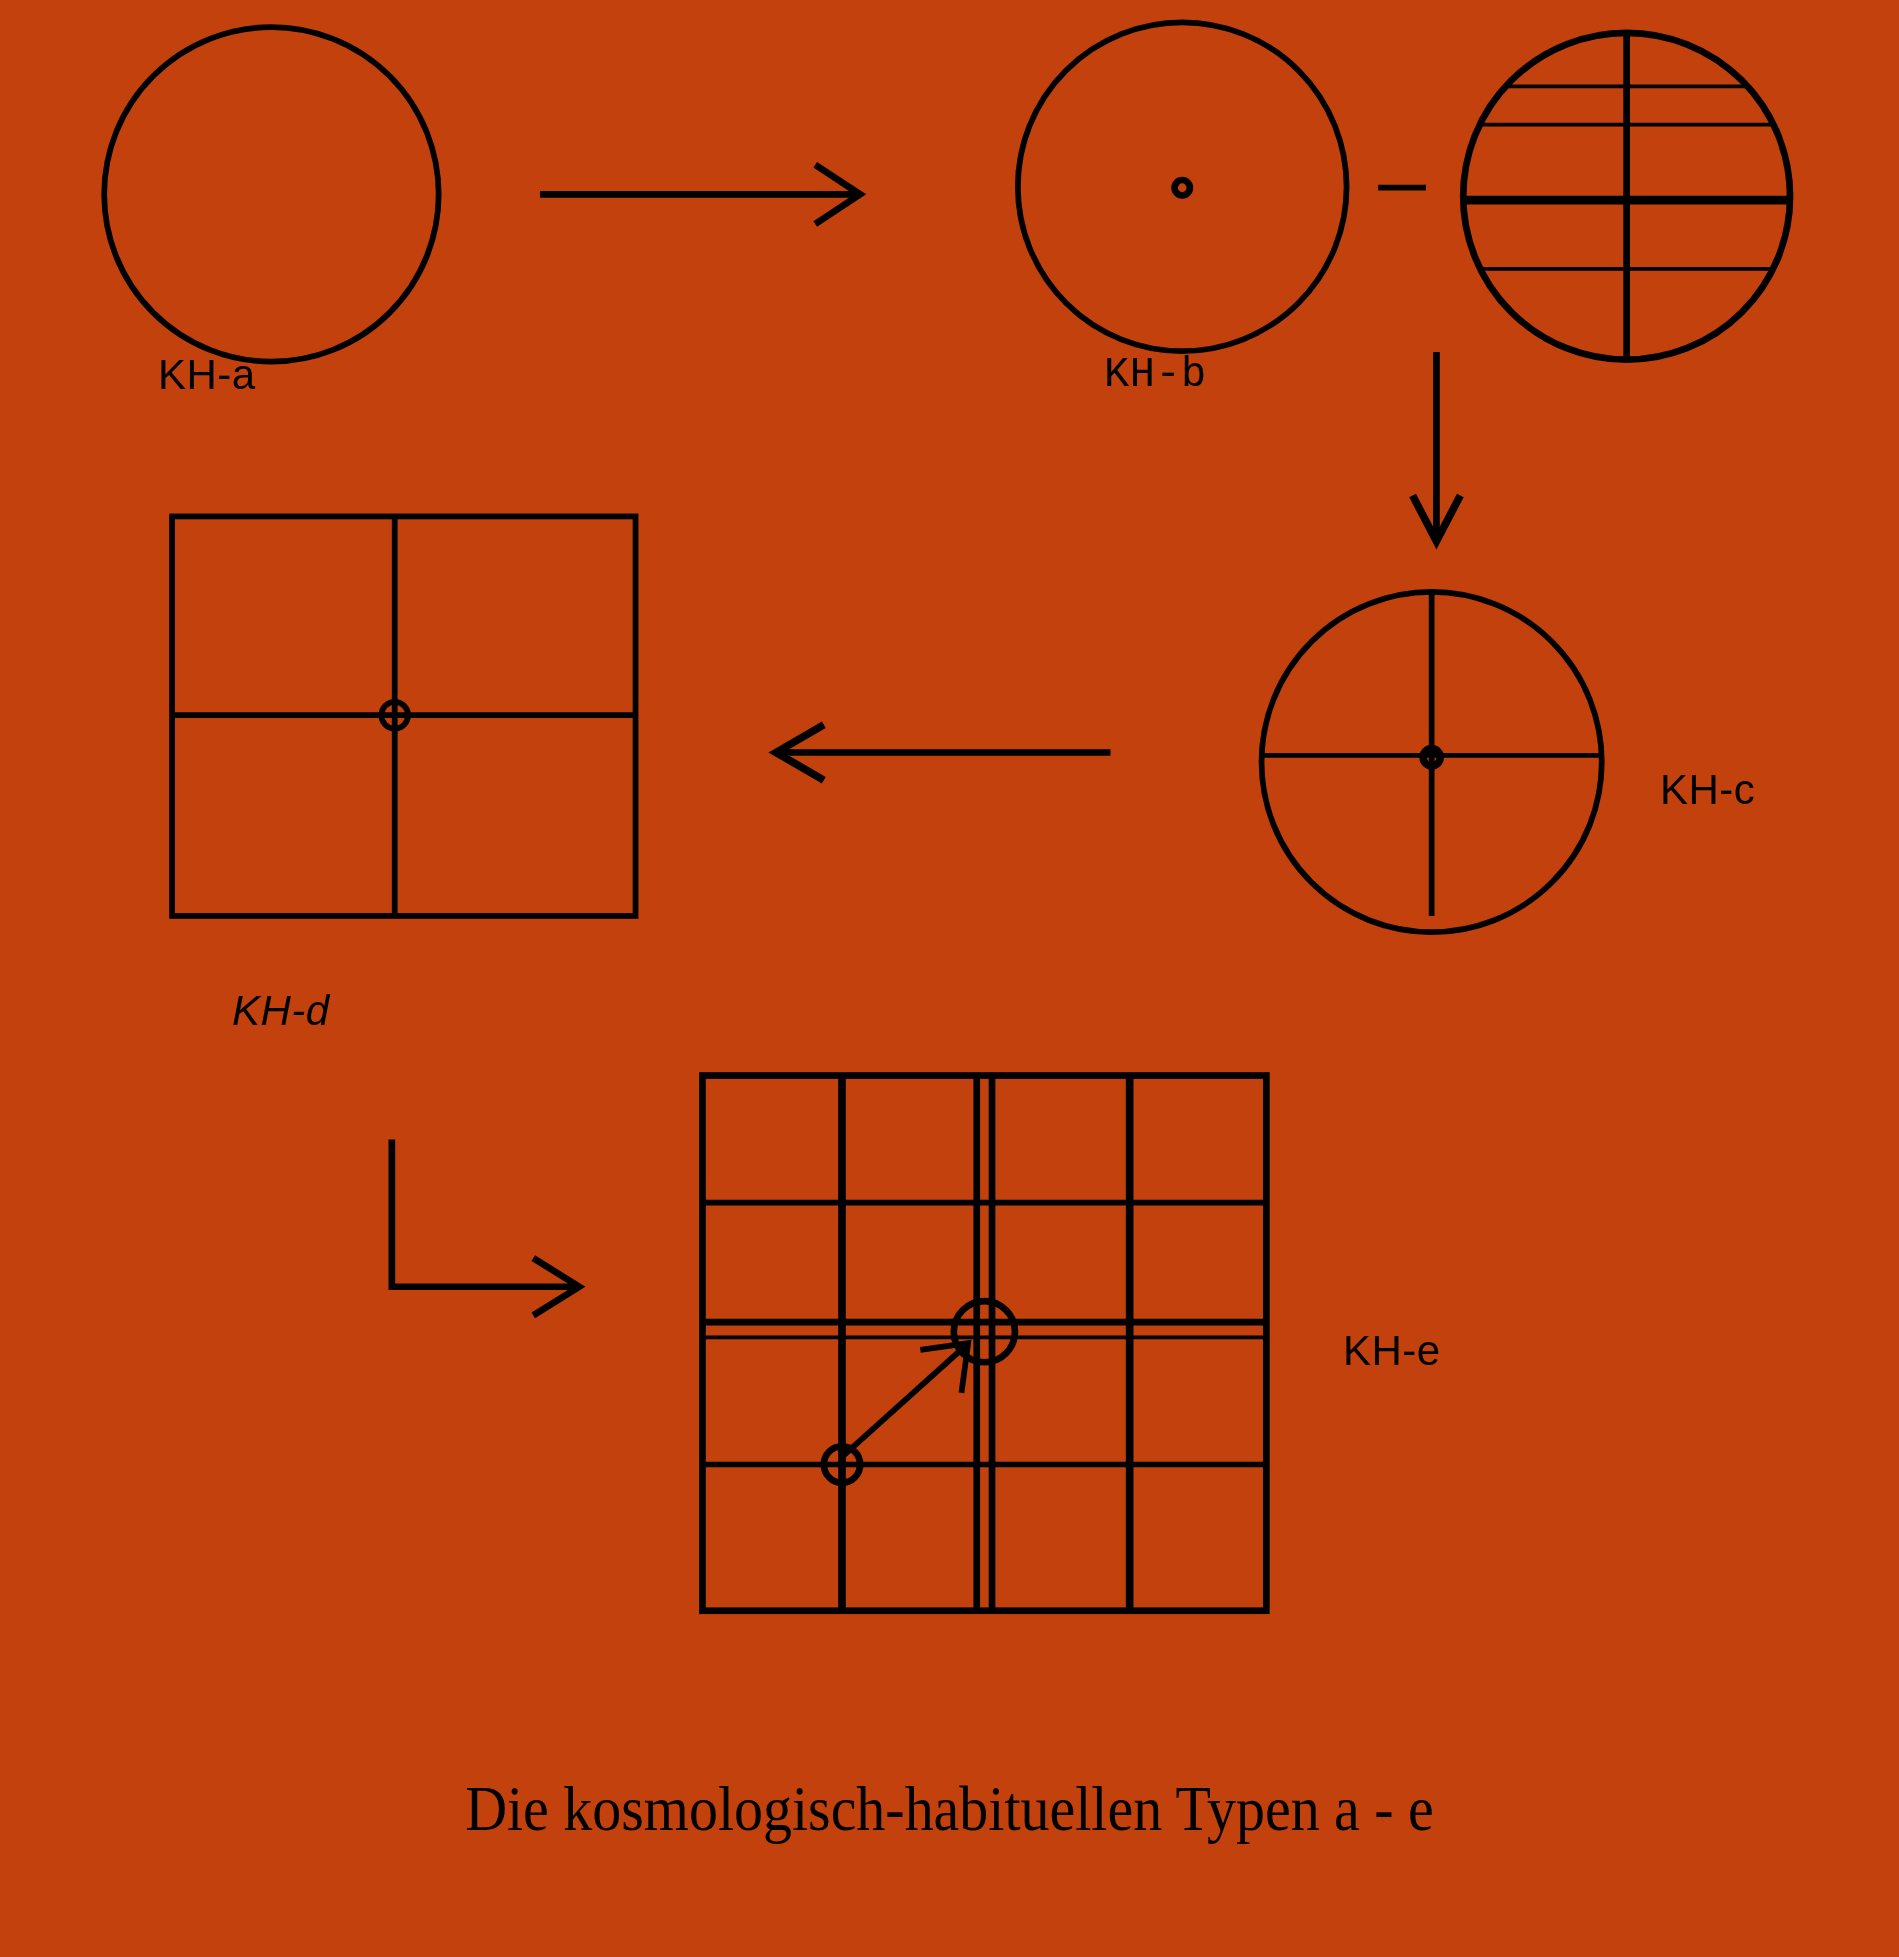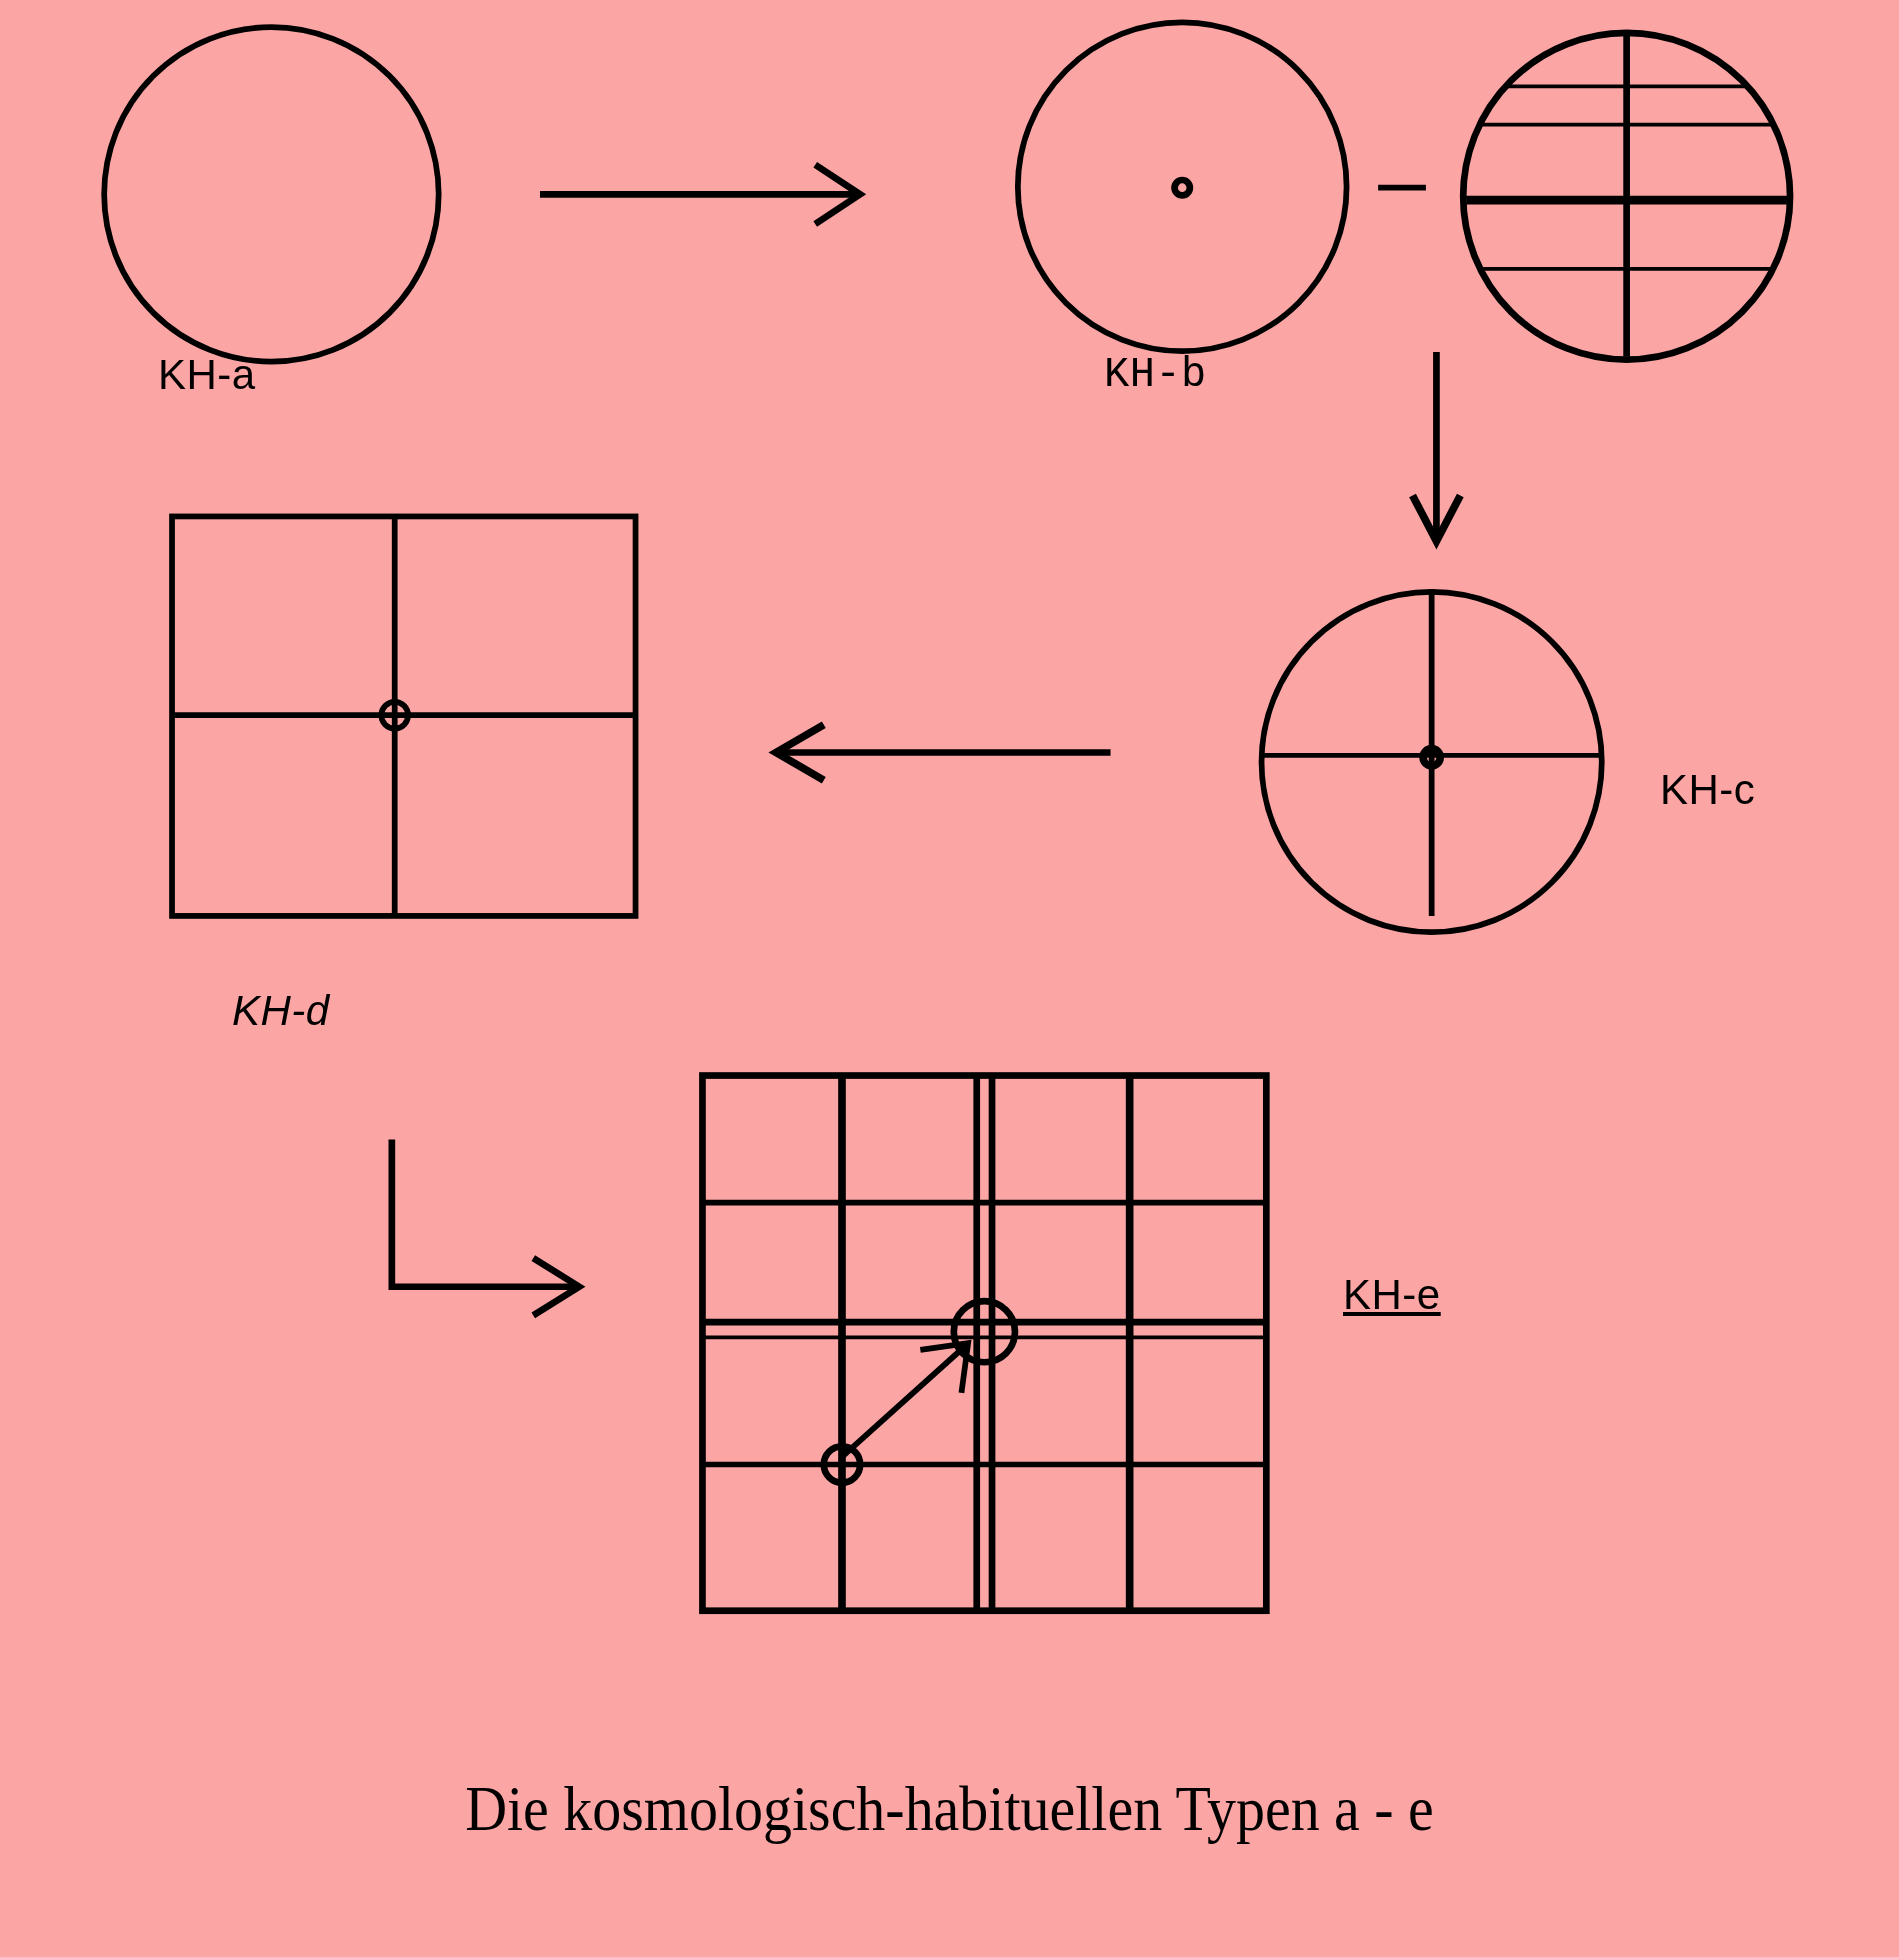--- a/index.html
+++ b/index.html
@@ -4,21 +4,21 @@
 <style>
   html, body {
     margin: 0;
     padding: 0;
     background: #ffffff;
   }
   #page {
     position: relative;
     width: 1899px;
     height: 1958px;
-    background: #fca5a5;
+    background: #c2410c;
     overflow: hidden;
     font-family: "Liberation Sans", sans-serif;
   }
   #diagram-svg {
     position: absolute;
     left: 0;
     top: 0;
     width: 1899px;
     height: 1958px;
   }
@@ -136,18 +136,18 @@
   </svg>
 
   <div class="fig-label" style="left:158px; top:351px;">KH-a</div>
 
   <div class="fig-label" style="left:1104px; top:351px;font-family:Liberation Mono, monospace;">KH-b</div>
 
   <div class="fig-label" style="left:1660px; top:766px;">KH-c</div>
 
   <div class="fig-label" style="left:232px; top:987px;font-style:italic;">KH-d</div>
 
-  <div class="fig-label" style="left:1343px; top:1271px;text-decoration:underline;">KH-e</div>
+  <div class="fig-label" style="left:1343px; top:1327px;">KH-e</div>
 
   <div id="caption">Die kosmologisch-habituellen Typen a - e</div>
 
 </div>
 
 
 </body></html>

